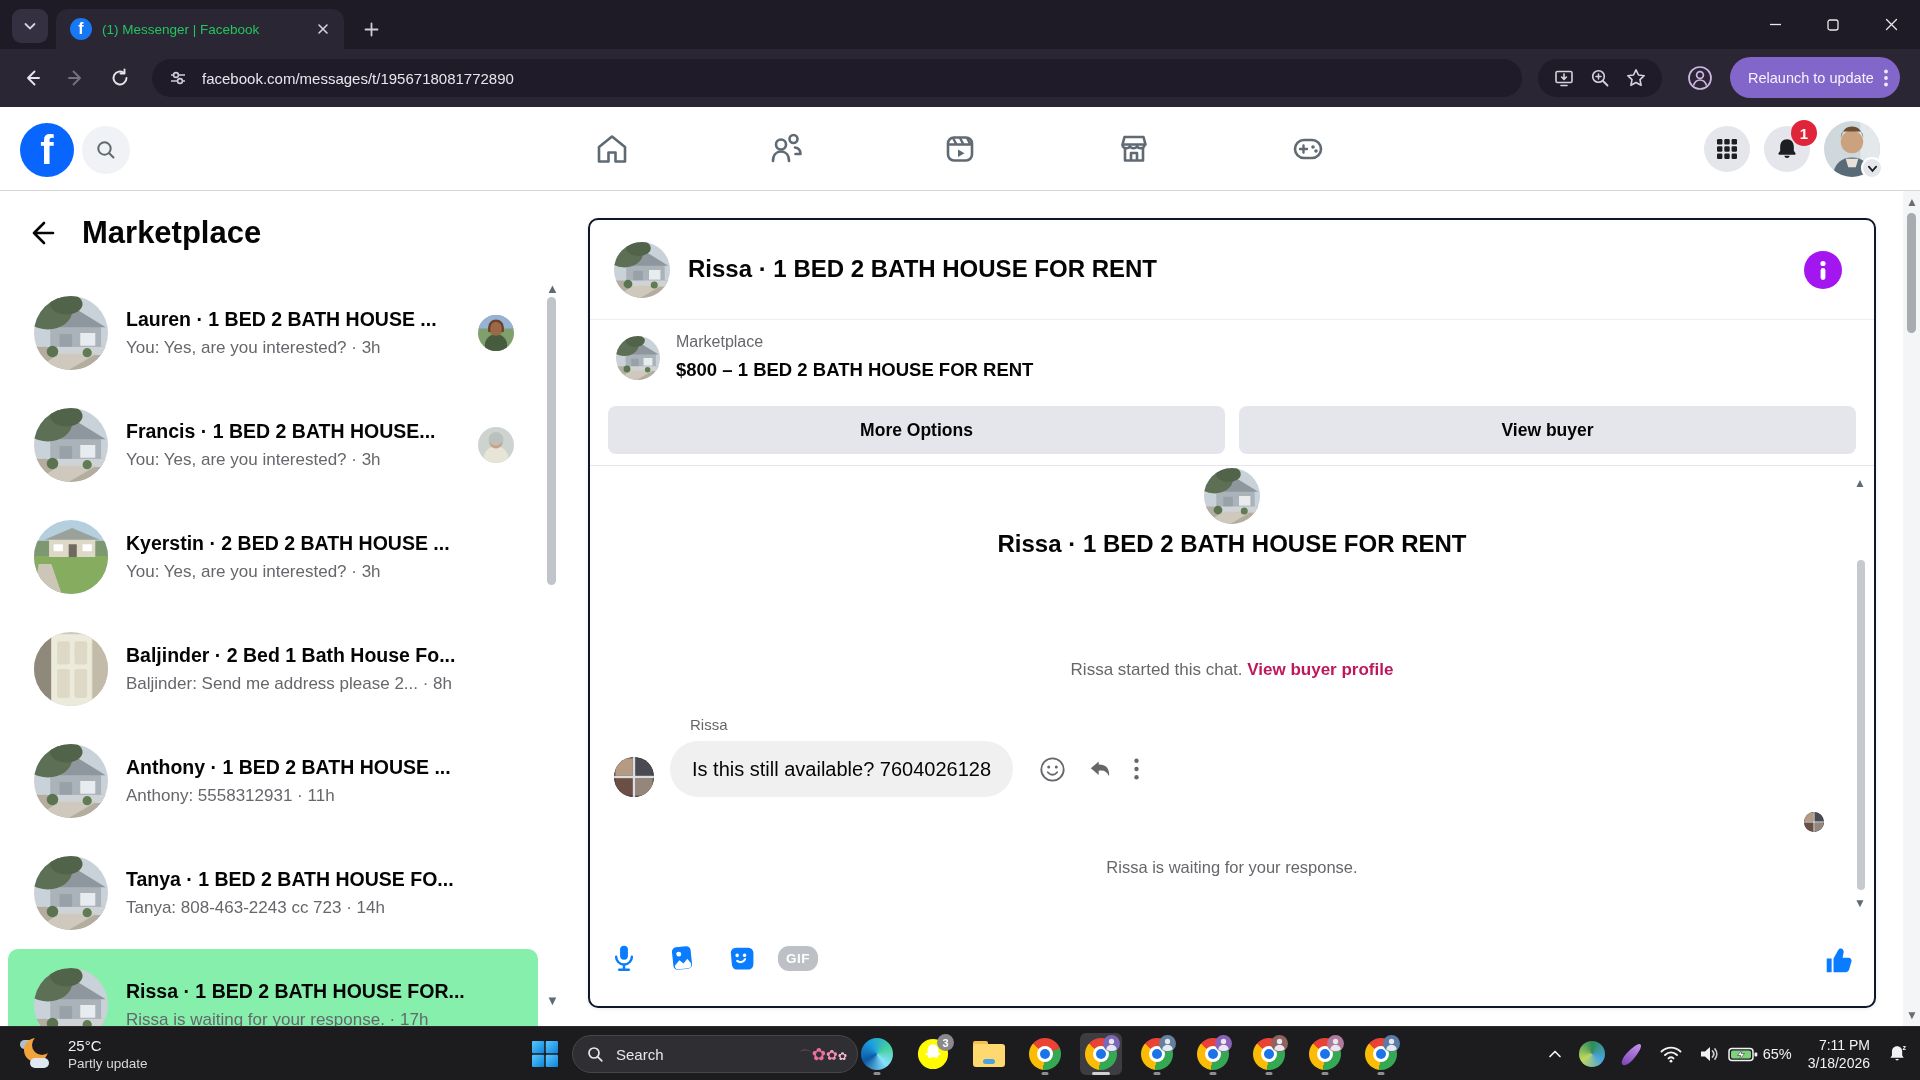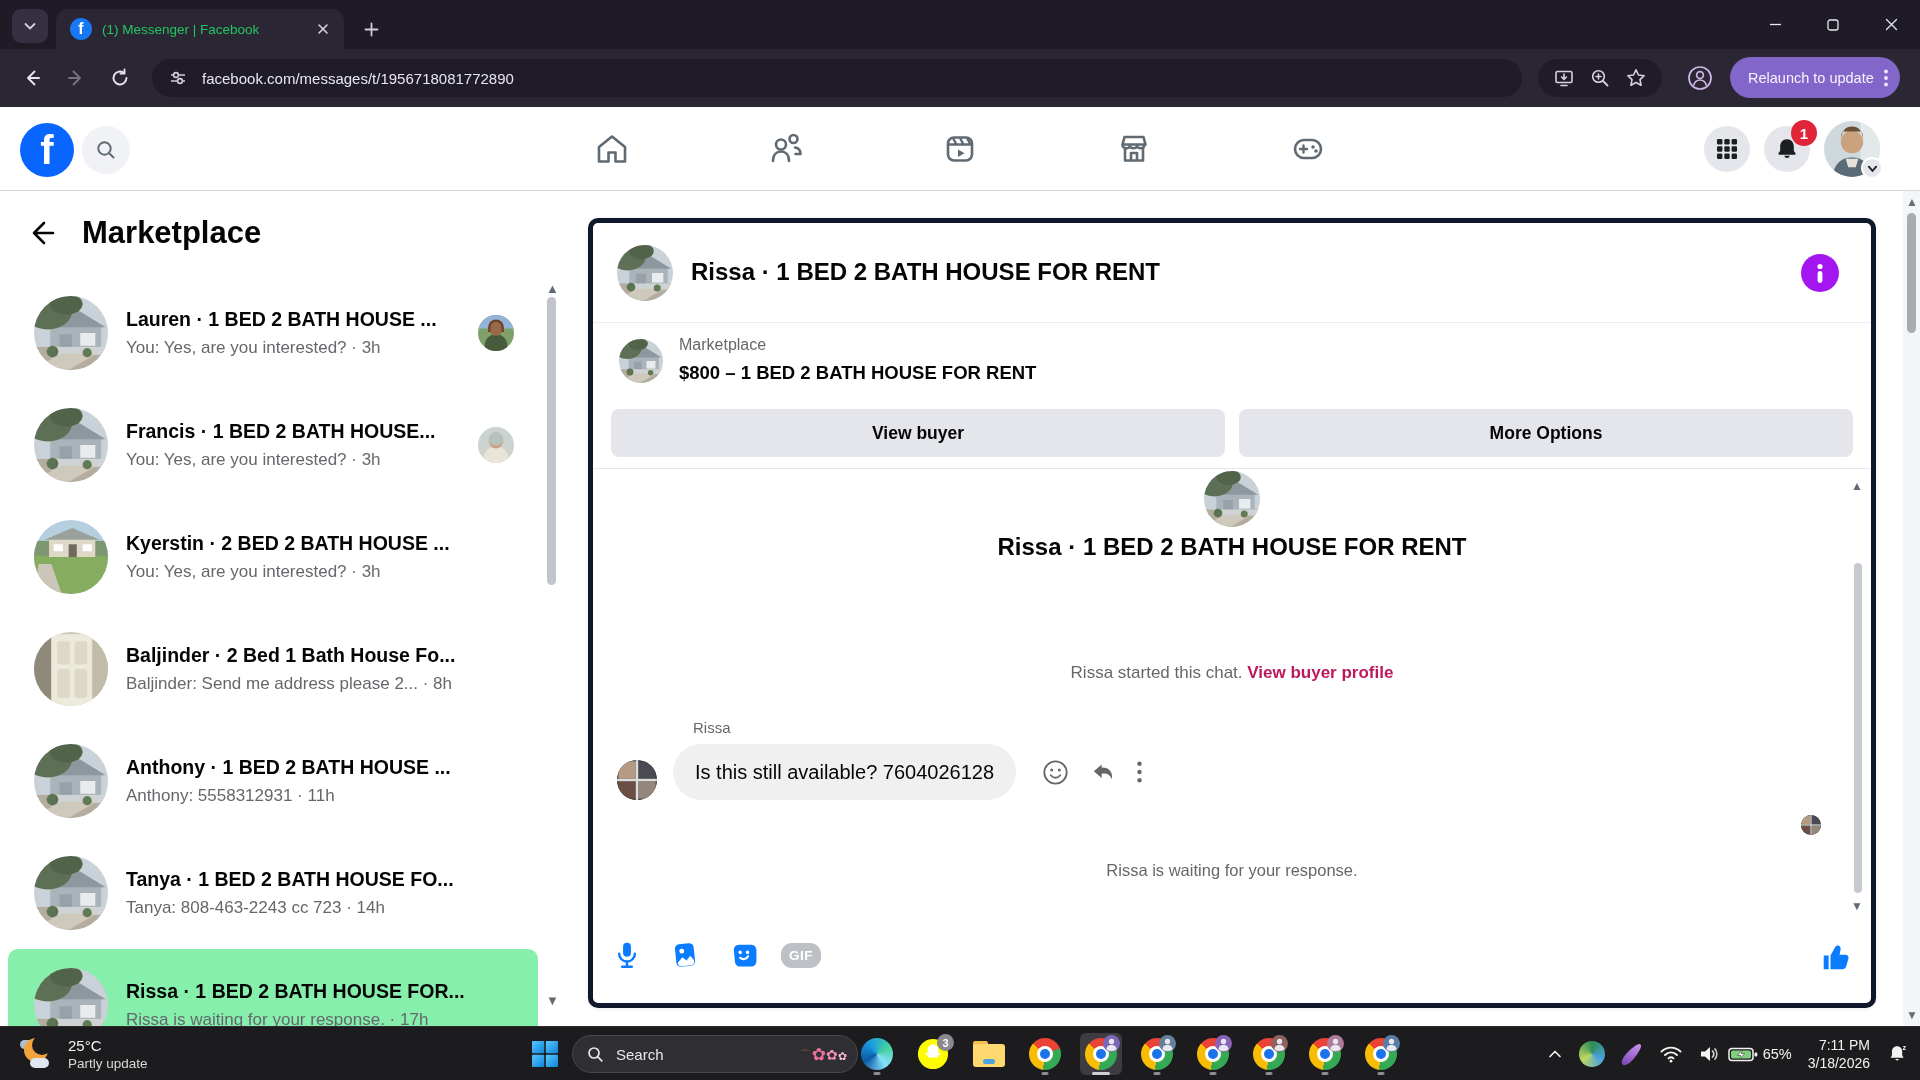--- a/index.html
+++ b/index.html
@@ -51,21 +51,21 @@
   .conv-avatar { width:74px; height:74px; flex-shrink:0; }
   .conv-texts { margin-left:18px; flex:1; min-width:0; }
   .conv-name { font-size:19.5px; font-weight:600; color:#050505; white-space:nowrap; overflow:hidden; }
   .conv-meta { font-size:17px; color:#65676b; margin-top:7px; white-space:nowrap; overflow:hidden; }
   .conv-ravatar { width:36px; height:36px; flex-shrink:0; margin-right:14px; }
   .sb-scroll-up { position:absolute; left:546px; top:90px; color:#606a73; font-size:13px; }
   .sb-thumb { position:absolute; left:547px; top:106px; width:9px; height:288px; border-radius:5px; background:#c1c5cb; }
   .sb-scroll-down { position:absolute; left:546px; top:802px; color:#606a73; font-size:13px; }
 
   
-  .chatcard { position:absolute; left:588px; top:27px; width:1288px; height:790px; background:#fff; border:5px solid #0f172a; border-radius:10px; box-shadow:0 1px 4px rgba(0,0,0,.08); overflow:hidden; }
+  .chatcard { position:absolute; left:588px; top:27px; width:1288px; height:790px; background:#fff; border:2px solid #0f172a; border-radius:10px; box-shadow:0 1px 4px rgba(0,0,0,.08); overflow:hidden; }
   .ch-header { position:absolute; top:0; left:0; right:0; height:100px; border-bottom:1px solid #eceef1; }
   .ch-avatar { position:absolute; left:24px; top:22px; width:56px; height:56px; }
   .ch-title { position:absolute; left:98px; top:35px; font-size:24px; font-weight:bold; color:#050505; }
   .ch-info { position:absolute; right:32px; top:31px; width:38px; height:38px; background:#a316f0; display:flex; align-items:center; justify-content:center; }
   .mkt { position:absolute; top:100px; left:0; right:0; height:146px; border-bottom:1px solid #e4e6ea; }
   .mkt-avatar { position:absolute; left:26px; top:16px; width:44px; height:44px; }
   .mkt-label { position:absolute; left:86px; top:13px; font-size:16px; color:#65676b; }
   .mkt-listing { position:absolute; left:86px; top:39px; font-size:18.5px; font-weight:600; color:#050505; }
   .mkt-btnrow { position:absolute; left:18px; right:18px; top:86px; height:48px; display:flex; gap:14px; }
   .mkt-btn { flex:1; background:#e4e6eb; border:none; border-radius:8px; font-family:inherit; font-size:17.5px; font-weight:bold; color:#050505; }
@@ -575,22 +575,22 @@
               <ellipse cx="12" cy="13" rx="21" ry="16" fill="#5d6f55"></ellipse>
               <ellipse cx="28" cy="7" rx="14" ry="9" fill="#51644a"></ellipse>
               <polygon points="0,64 30,64 54,50 22,50" fill="#cfc9bd"></polygon>
               <circle cx="16" cy="48" r="5" fill="#5a7350"></circle>
               <circle cx="46" cy="49" r="4" fill="#617c55"></circle>
             </svg>
           </div>
         <div class="mkt-label">Marketplace</div>
         <div class="mkt-listing">$800 – 1 BED 2 BATH HOUSE FOR RENT</div>
         <div class="mkt-btnrow">
+          <button class="mkt-btn">More Options</button>
           <button class="mkt-btn">View buyer</button>
-          <button class="mkt-btn">More Options</button>
         </div>
       </div>
 
       <div class="msgs">
         <div class="intro-avatar circle">
             <svg width="100%" height="100%" viewBox="0 0 64 64" preserveAspectRatio="none">
               <rect width="64" height="64" fill="#c9d2d8"></rect>
               <rect y="44" width="64" height="20" fill="#b4ad9f"></rect>
               <rect x="14" y="26" width="44" height="22" fill="#aab3ba"></rect>
               <polygon points="10,27 36,11 62,27" fill="#8e979e"></polygon>

